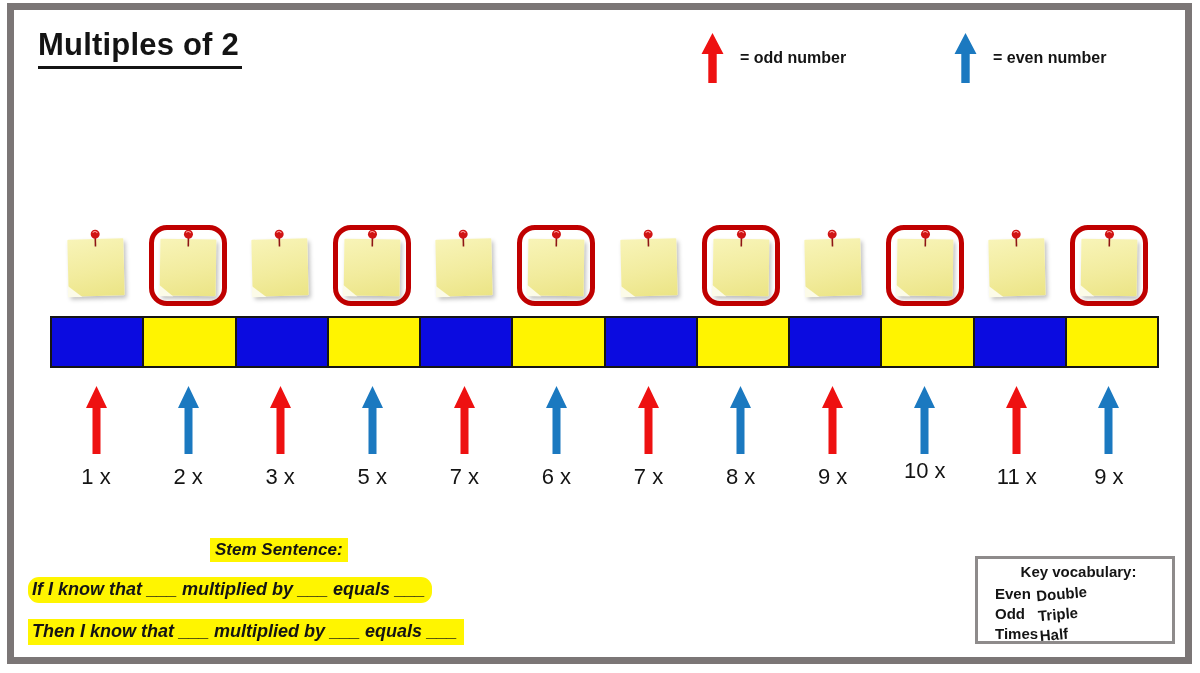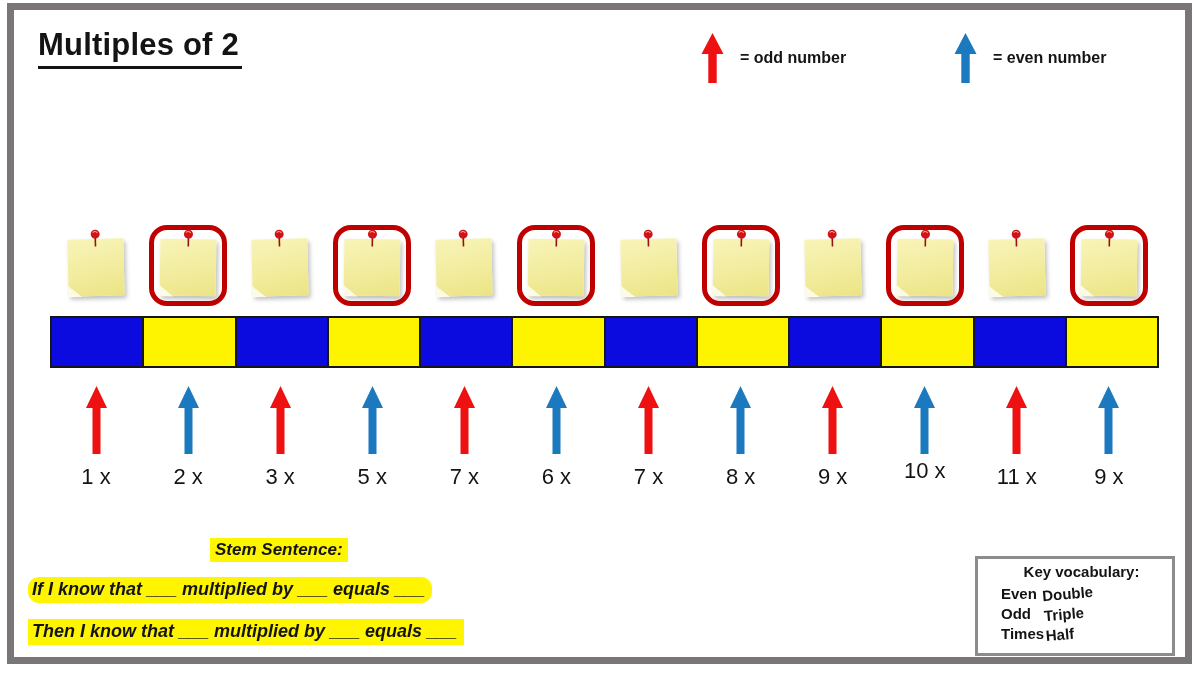--- a/index.html
+++ b/index.html
@@ -66,23 +66,23 @@
     background:var(--highlight,#fff500);padding:2px 5px;margin-left:48px;
   }
   .stem-line{
     position:absolute;font-size:18px;font-weight:bold;font-style:italic;
     background:var(--highlight,#fff500);padding:2px 7px 3px 4px;
   }
   #stem-line1{left:28px;top:577px;border-radius:11px;}
   #stem-line2{left:28px;top:619px;}
   
   .vocab{
-    position:absolute;left:975px;top:556px;width:200px;height:100px;
+    position:absolute;left:975px;top:556px;width:200px;height:88px;
     box-sizing:border-box;border:3px solid #8e8b8b;
-    padding:4px 10px 0 23px;background:#fff;
+    padding:4px 10px 0 17px;background:#fff;
   }
   .vtitle{text-align:center;font-size:15px;font-weight:bold;margin-bottom:4px;}
   .vcols{display:flex;justify-content:flex-start;}
   .vcol{font-size:15px;font-weight:bold;line-height:20px;}
   .vcol.tilt{transform:rotate(-5deg);}
 </style>
 </head>
 <body>
 
 <div class="frame"></div>

